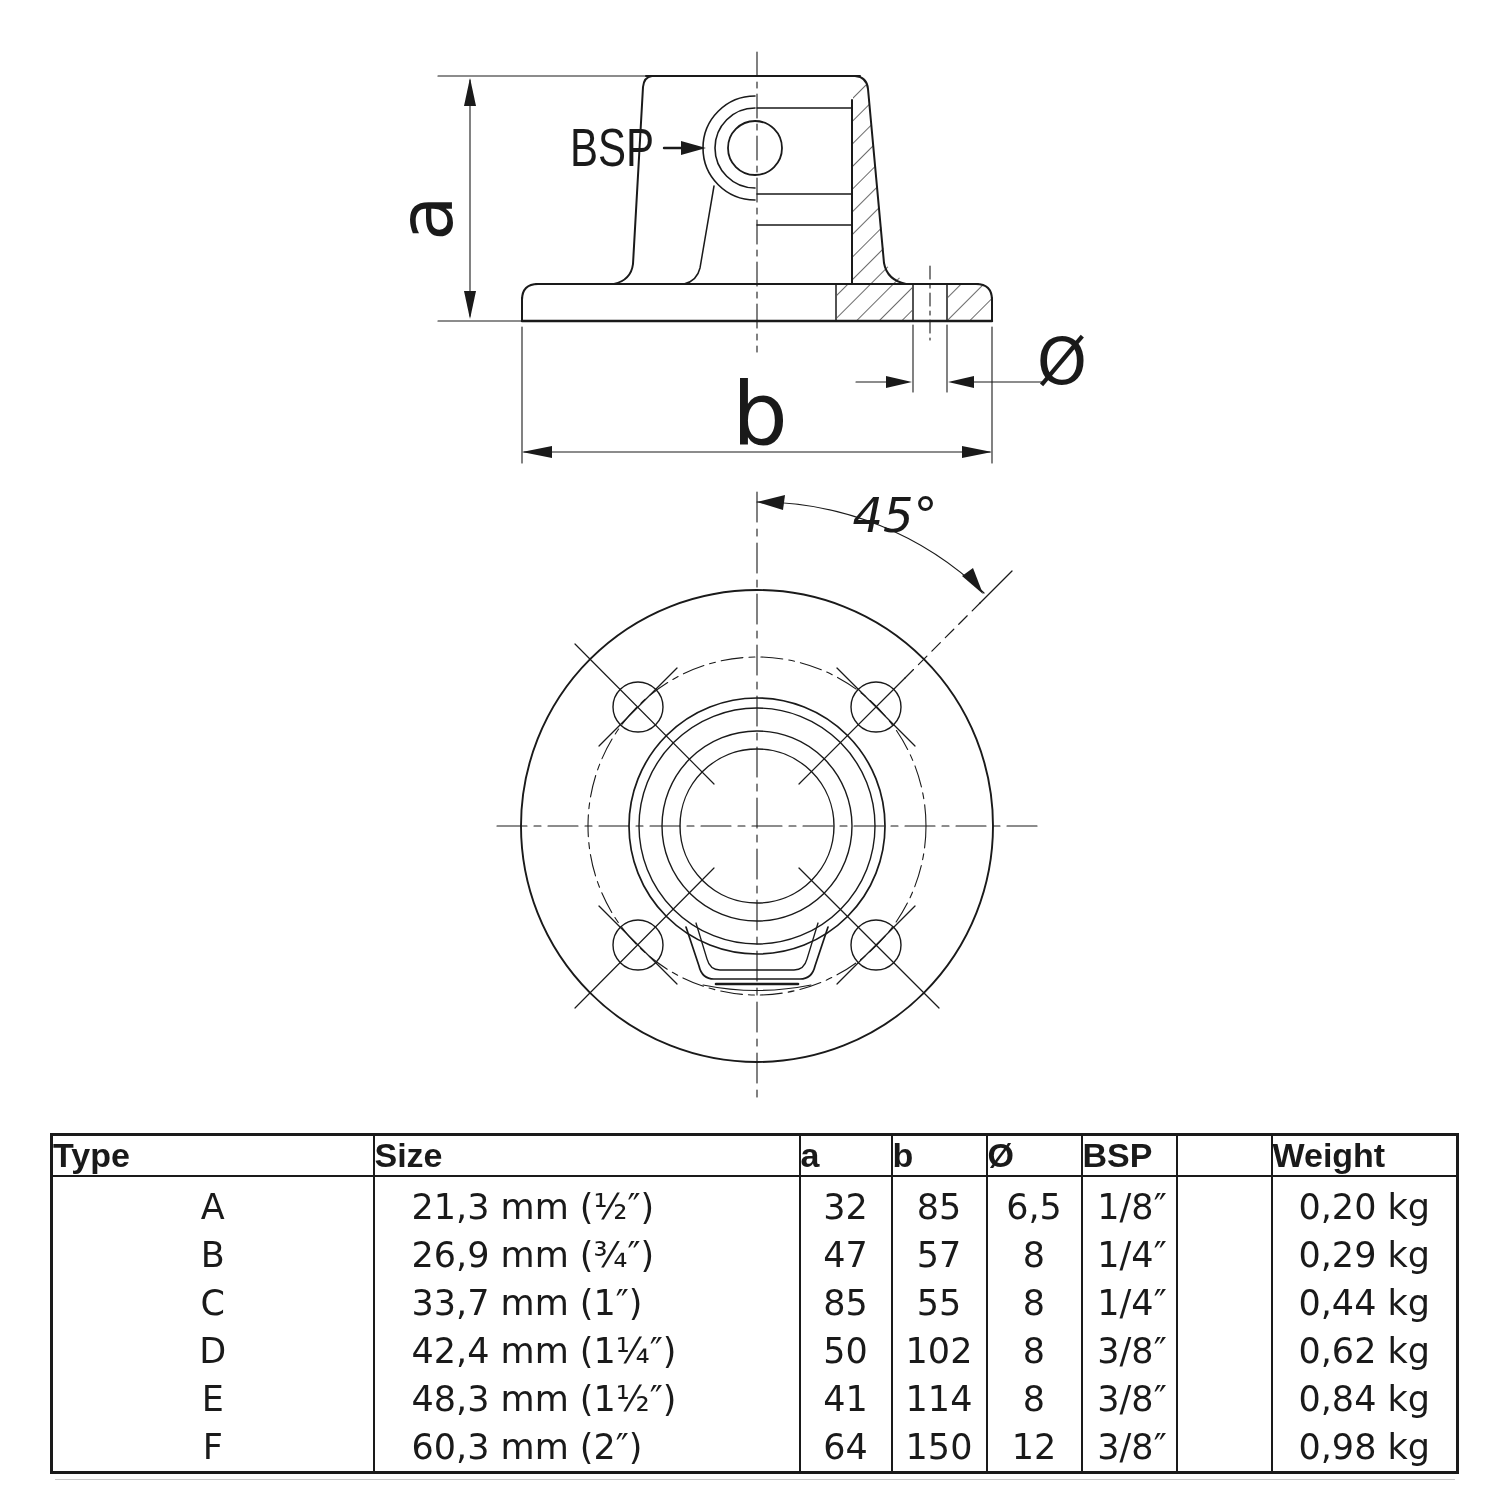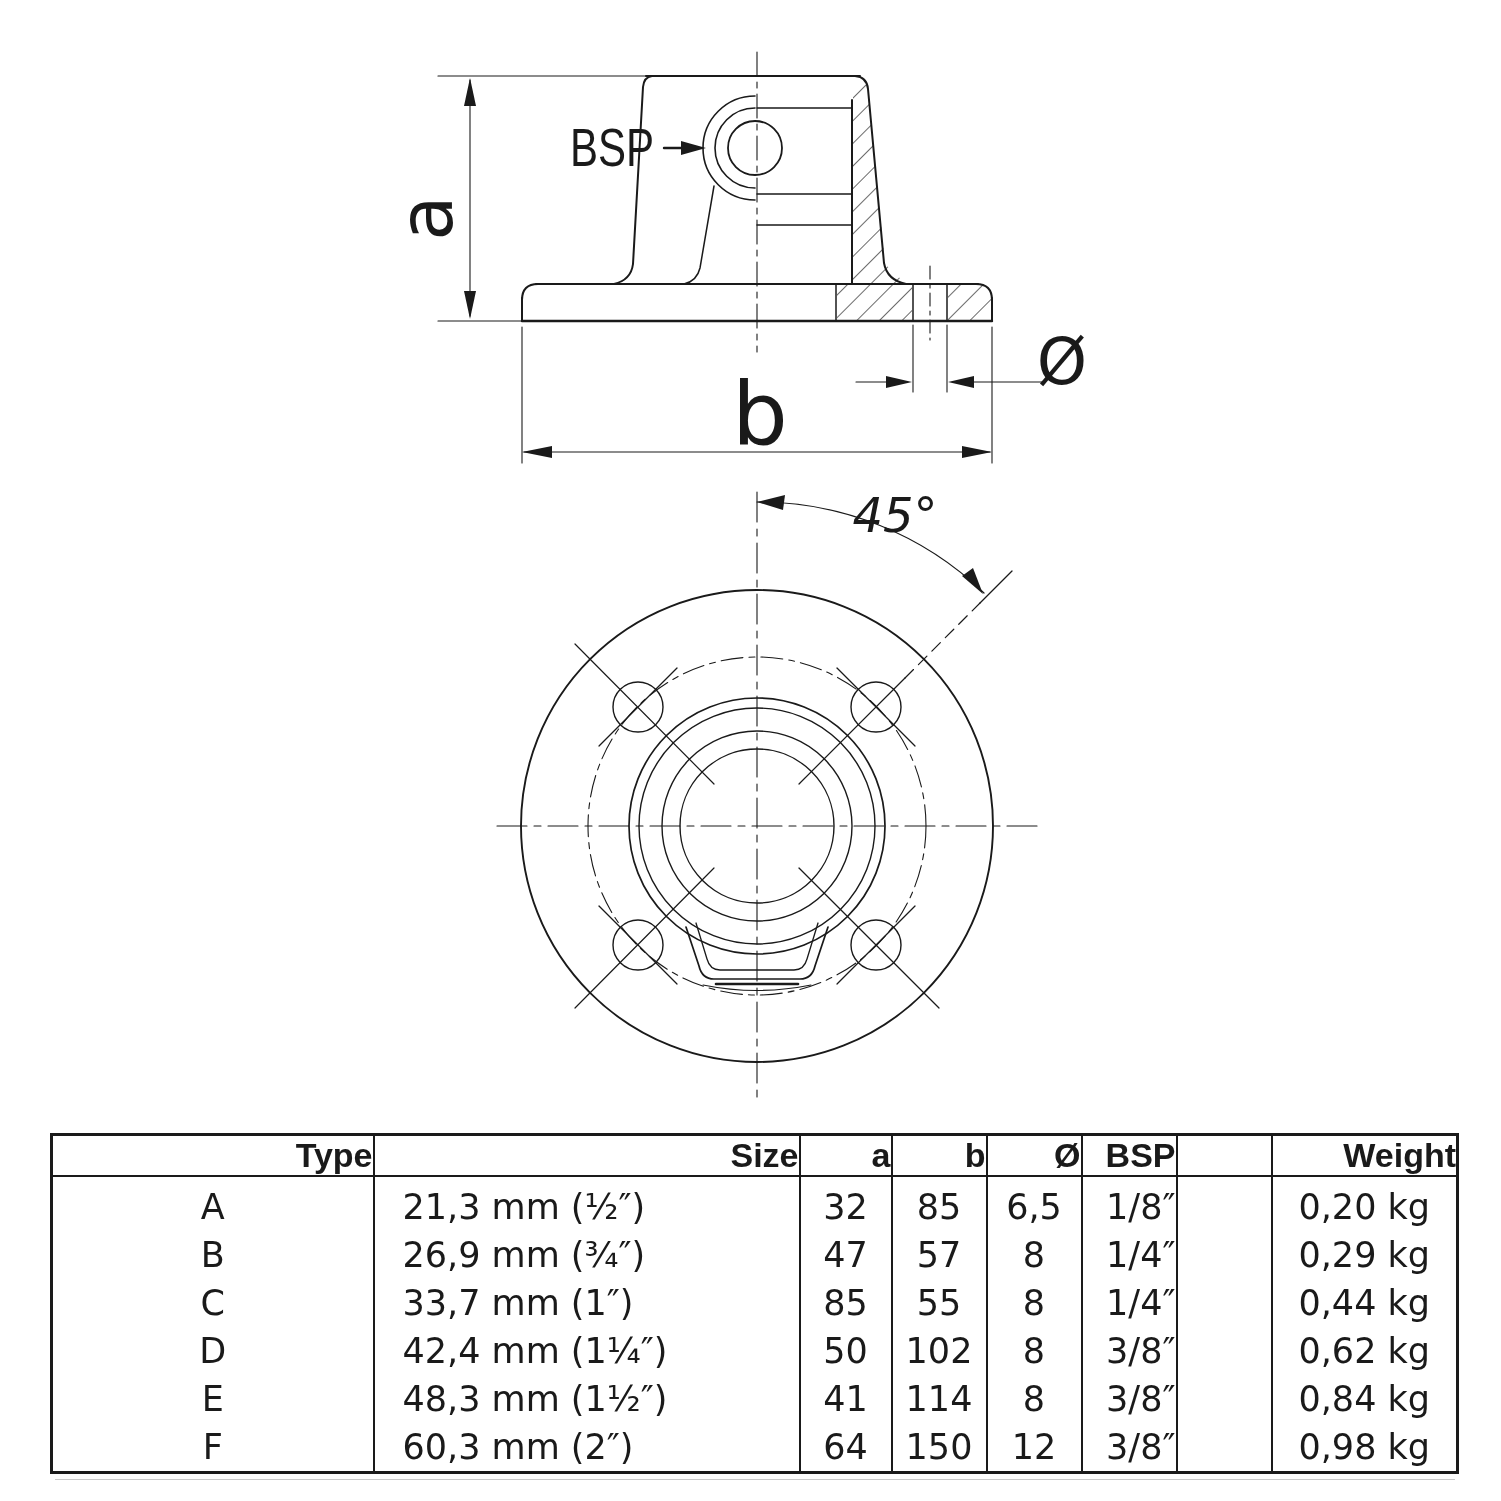--- a/index.html
+++ b/index.html
@@ -1,25 +1,25 @@
 <!DOCTYPE html>
 <html><head>
 <meta charset="utf-8">
 <style>
   html,body{margin:0;padding:0;background:#ffffff;}
   body{width:1501px;height:1501px;position:relative;font-family:"DejaVu Sans",sans-serif;color:#1a1a1a;}
   #drawing{position:absolute;left:0;top:0;}
   .spec-table{position:absolute;left:50px;top:1133px;width:1406px;border-collapse:collapse;table-layout:fixed;}
   .spec-table td,.spec-table th{border-left:2px solid #1a1a1a;border-right:2px solid #1a1a1a;padding:0;overflow:visible;white-space:nowrap;}
   .spec-table{border:3px solid #1a1a1a;}
-  .spec-table thead th{border-bottom:2px solid #1a1a1a;height:36px;font-family:"Liberation Sans",sans-serif;font-weight:bold;font-size:34px;text-align:right;vertical-align:middle;}
+  .spec-table thead th{border-bottom:2px solid #1a1a1a;height:36px;font-family:"Liberation Sans",sans-serif;font-weight:bold;font-size:34px;text-align:left;vertical-align:middle;}
   .spec-table tbody td{height:48px;font-size:35px;text-align:center;vertical-align:middle;font-family:"DejaVu Sans",sans-serif;}
   .spec-table tbody tr:first-child td{padding-top:6px;}
-  .spec-table td.col-size{text-align:left;padding-left:28px;}
-  .spec-table td.col-bsp{text-align:right;padding-left:6px;}
+  .spec-table td.col-size{text-align:left;padding-left:37px;}
+  .spec-table td.col-bsp{text-align:center;padding-left:6px;}
   .page-shadow{position:absolute;left:55px;top:1479px;width:1400px;height:0;border-top:1.5px solid #c9c9c9;}
 </style>
 </head>
 <body>
 
 <svg id="drawing" width="1501" height="1120" viewBox="0 0 1501 1120" xmlns="http://www.w3.org/2000/svg">
   <defs>
     <pattern id="hatch" patternUnits="userSpaceOnUse" width="16" height="16" patternTransform="rotate(45)">
       <line x1="0" y1="0" x2="0" y2="16" stroke="#1a1a1a" stroke-width="1.3"></line>
     </pattern>

